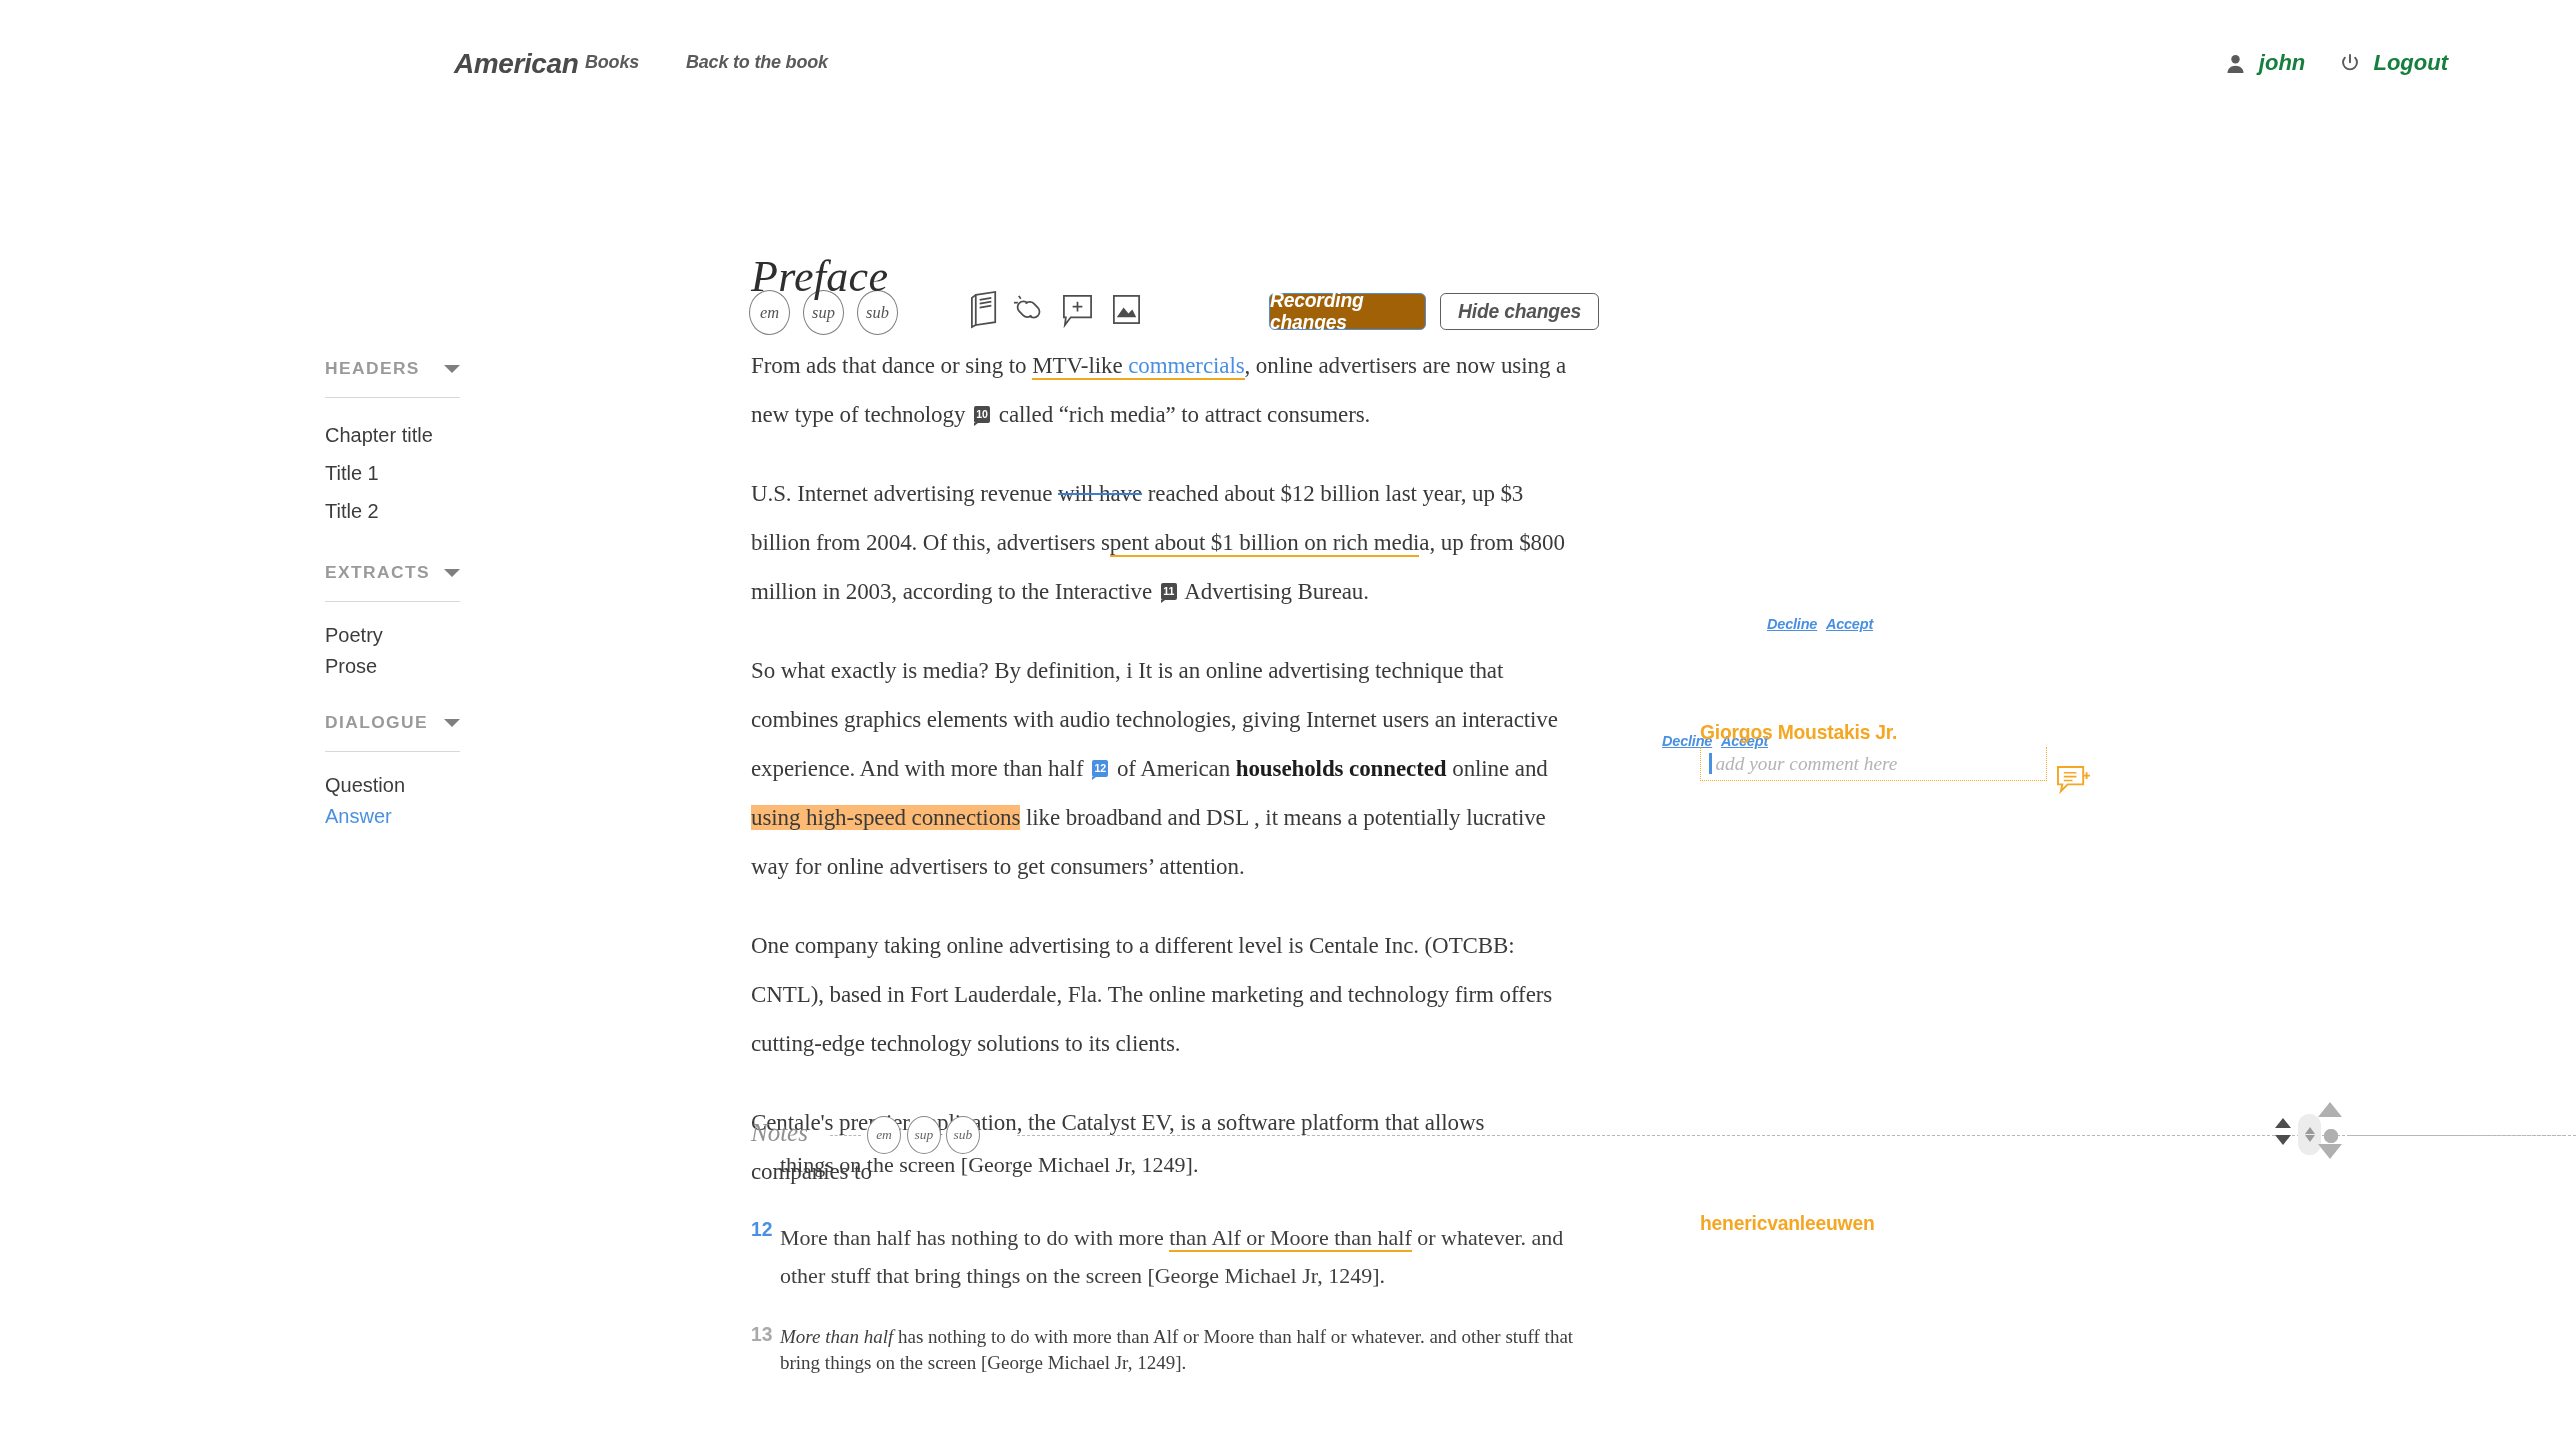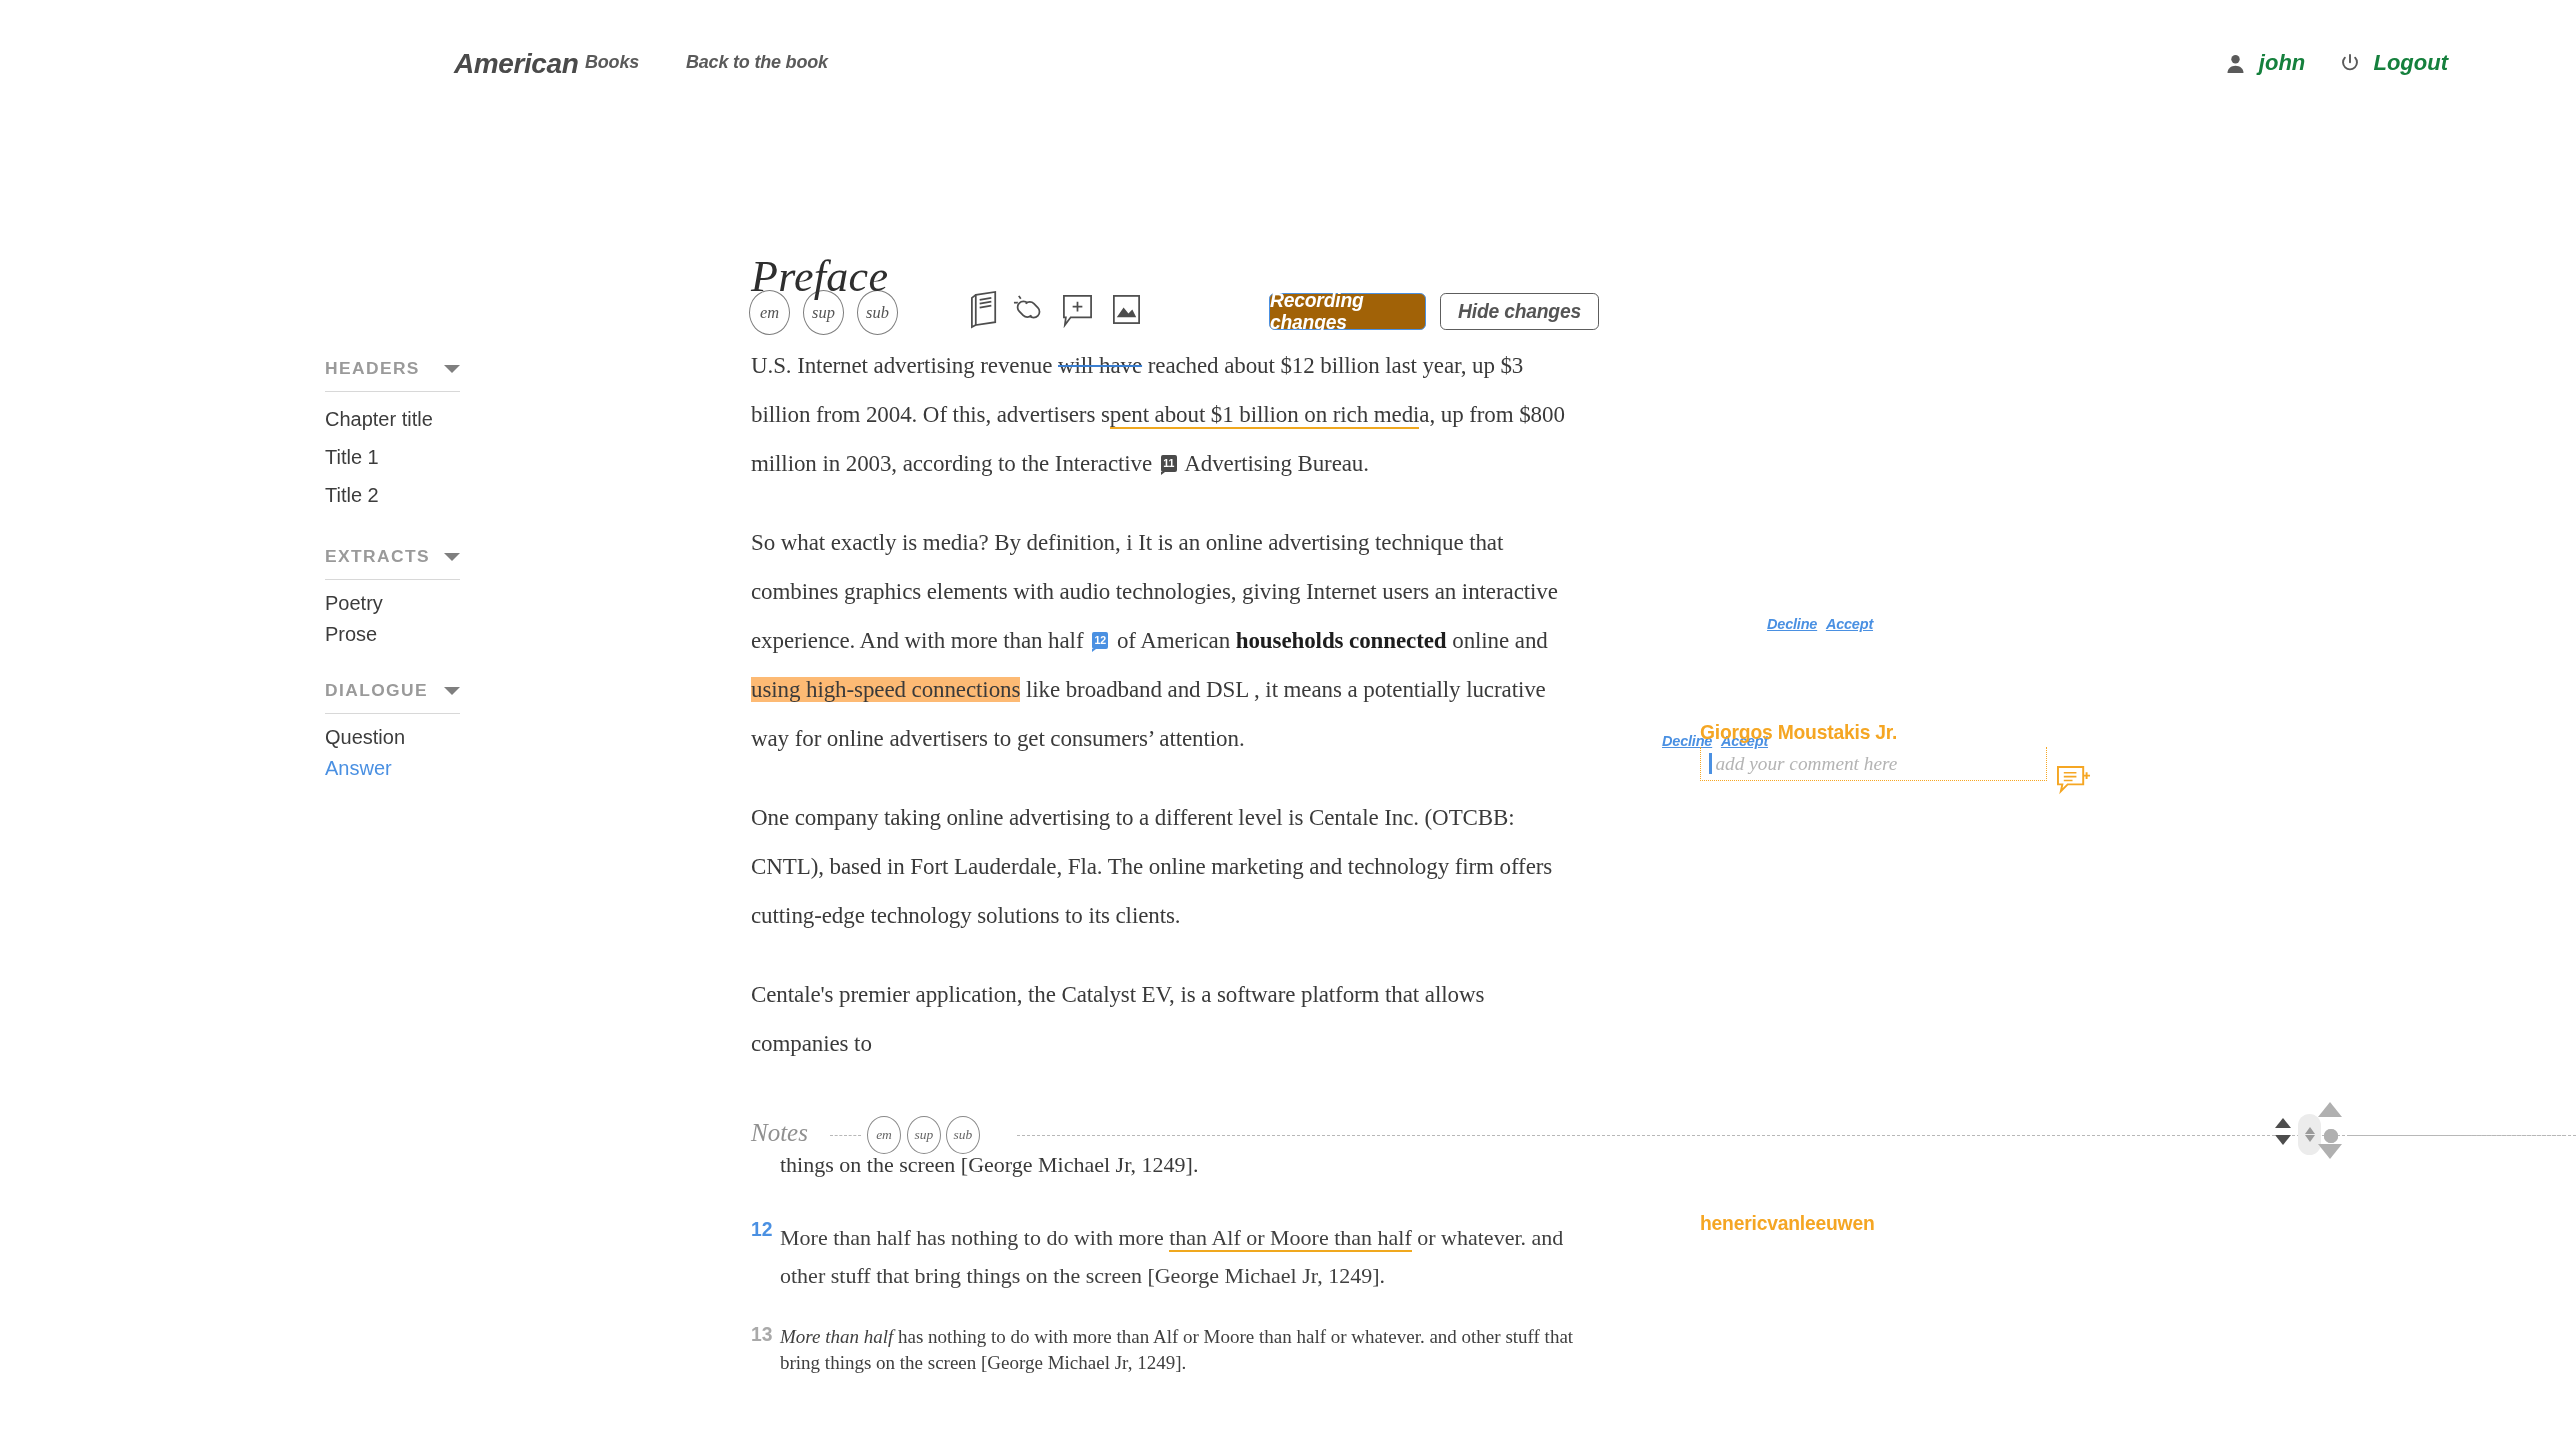--- a/index.html
+++ b/index.html
@@ -61,21 +61,21 @@
   #btn-recording{left:1269px;width:155px;background:#a16207;color:#fff;border:1.4px solid #4a90e2;}
   #btn-hide{left:1440px;width:157px;background:#fff;color:#555;border:1.5px solid #5d5d5d;}
 
   
   #sidebar{position:absolute;left:325px;top:358px;width:266px;}
   .sb-group{margin-bottom:31px;}
   .sb-head{
     position:relative;
     display:flex;align-items:center;justify-content:space-between;
     border-bottom:1.4px solid #d8d8d8;
-    padding-bottom:12px;margin-bottom:8px;width:135px;
+    padding-bottom:18px;margin-bottom:18px;width:135px;
   }
   .sb-head .t{font-size:17.4px;font-weight:bold;color:#9a9a9a;letter-spacing:1.4px;}
   .caret{width:0;height:0;border-left:8.7px solid transparent;border-right:8.7px solid transparent;border-top:8.7px solid #7f7f7f;cursor:pointer;}
   .sb-item{font-size:20px;color:#3c3c3c;padding:8.7px 0;cursor:pointer;line-height:1.05;}
   .sb-item.active{font-weight:bold;color:#222;}
   .sb-item.link{color:#4a90e2;}
 
   
   #doc{position:absolute;left:751px;top:251px;width:831px;}
   h1.title{
@@ -303,20 +303,23 @@
     </div>
     <div class="sb-item" style="padding:4.8px 0;">Question</div>
     <div class="sb-item link" style="padding:4.8px 0;">Answer</div>
   </div>
 
 </div>
 
 <div id="doc">
   <h1 class="title">Preface</h1>
 
+  <p class="para">
+    <span>From ads that dance or sing to </span><span class="hl-underline">MTV-like </span><span class="ins-u hl-underline">commercials</span><span>, online advertisers are now using a new type of technology </span><span class="nm dark">10</span><span> called “rich media” to attract consumers.</span>
+  </p>
   <div class="tc-actions" style="left:1016px;top:365px;">
     <a>Decline</a><a>Accept</a>
   </div>
 
   <p class="para">
     <span>U.S. Internet advertising revenue </span><span class="del">will have</span><span> reached about $12 billion last year, up $3 billion from 2004. Of this, advertisers s</span><span class="hl-underline">pent about $1 billion on rich medi</span><span>a, up from $800 million  in 2003, according to the Interactive </span><span class="nm dark">11</span><span> Advertising Bureau.</span>
   </p>
   <div class="tc-actions" style="left:911px;top:482px;">
     <a>Decline</a><a>Accept</a>
   </div>

